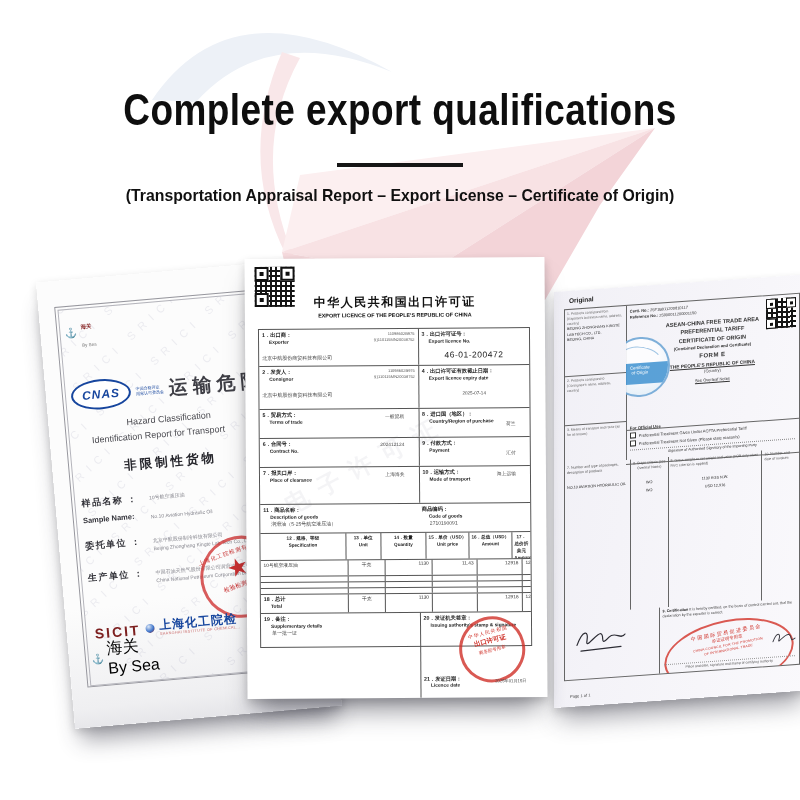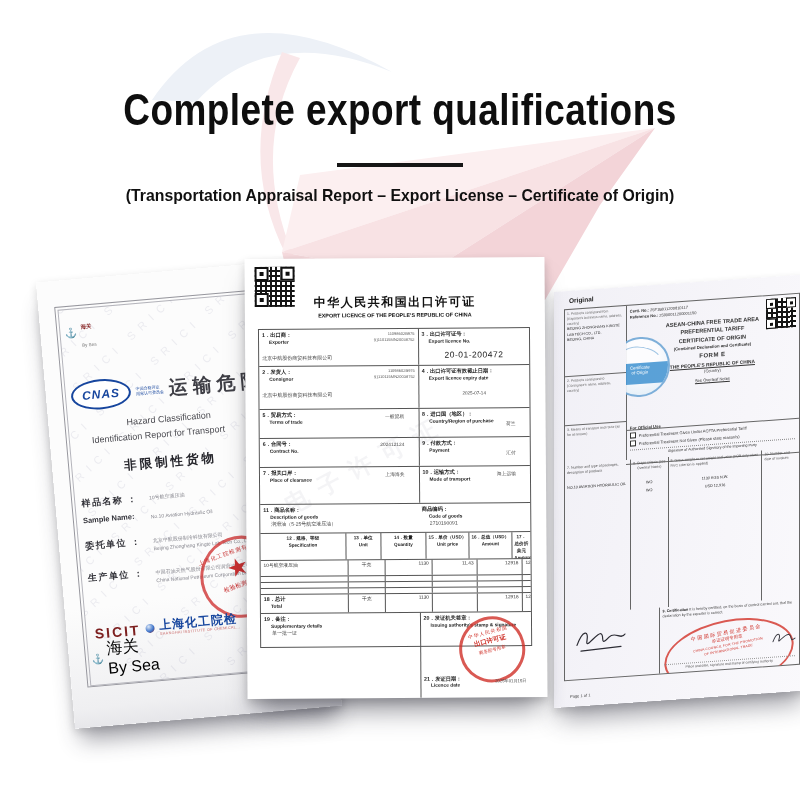--- a/index.html
+++ b/index.html
@@ -260,21 +260,21 @@
           <span class="cnl">1．出口商：</span>
           <span class="enl">Exporter</span>
           <span class="val">北京中航股份商贸科技有限公司</span>
           <span class="code">
             <span>11098602B975</span><br><span>91110115MN20038752</span>
           </span>
         </div>
         <div class="lc lcr">
           <span class="cnl">3．出口许可证号：</span>
           <span class="enl">Export licence No.</span>
-          <div class="licno">20-01-200472</div>
+          <div class="licno">46-01-200472</div>
         </div>
       </div>
 
       <div class="lrow" style="height:42px;">
         <div class="lc lcl">
           <span class="cnl">2．发货人：</span>
           <span class="enl">Consignor</span>
           <span class="val">北京中航股份商贸科技有限公司</span>
           <span class="code">
             <span>11098602B975</span><br><span>91110115MN20038752</span>

